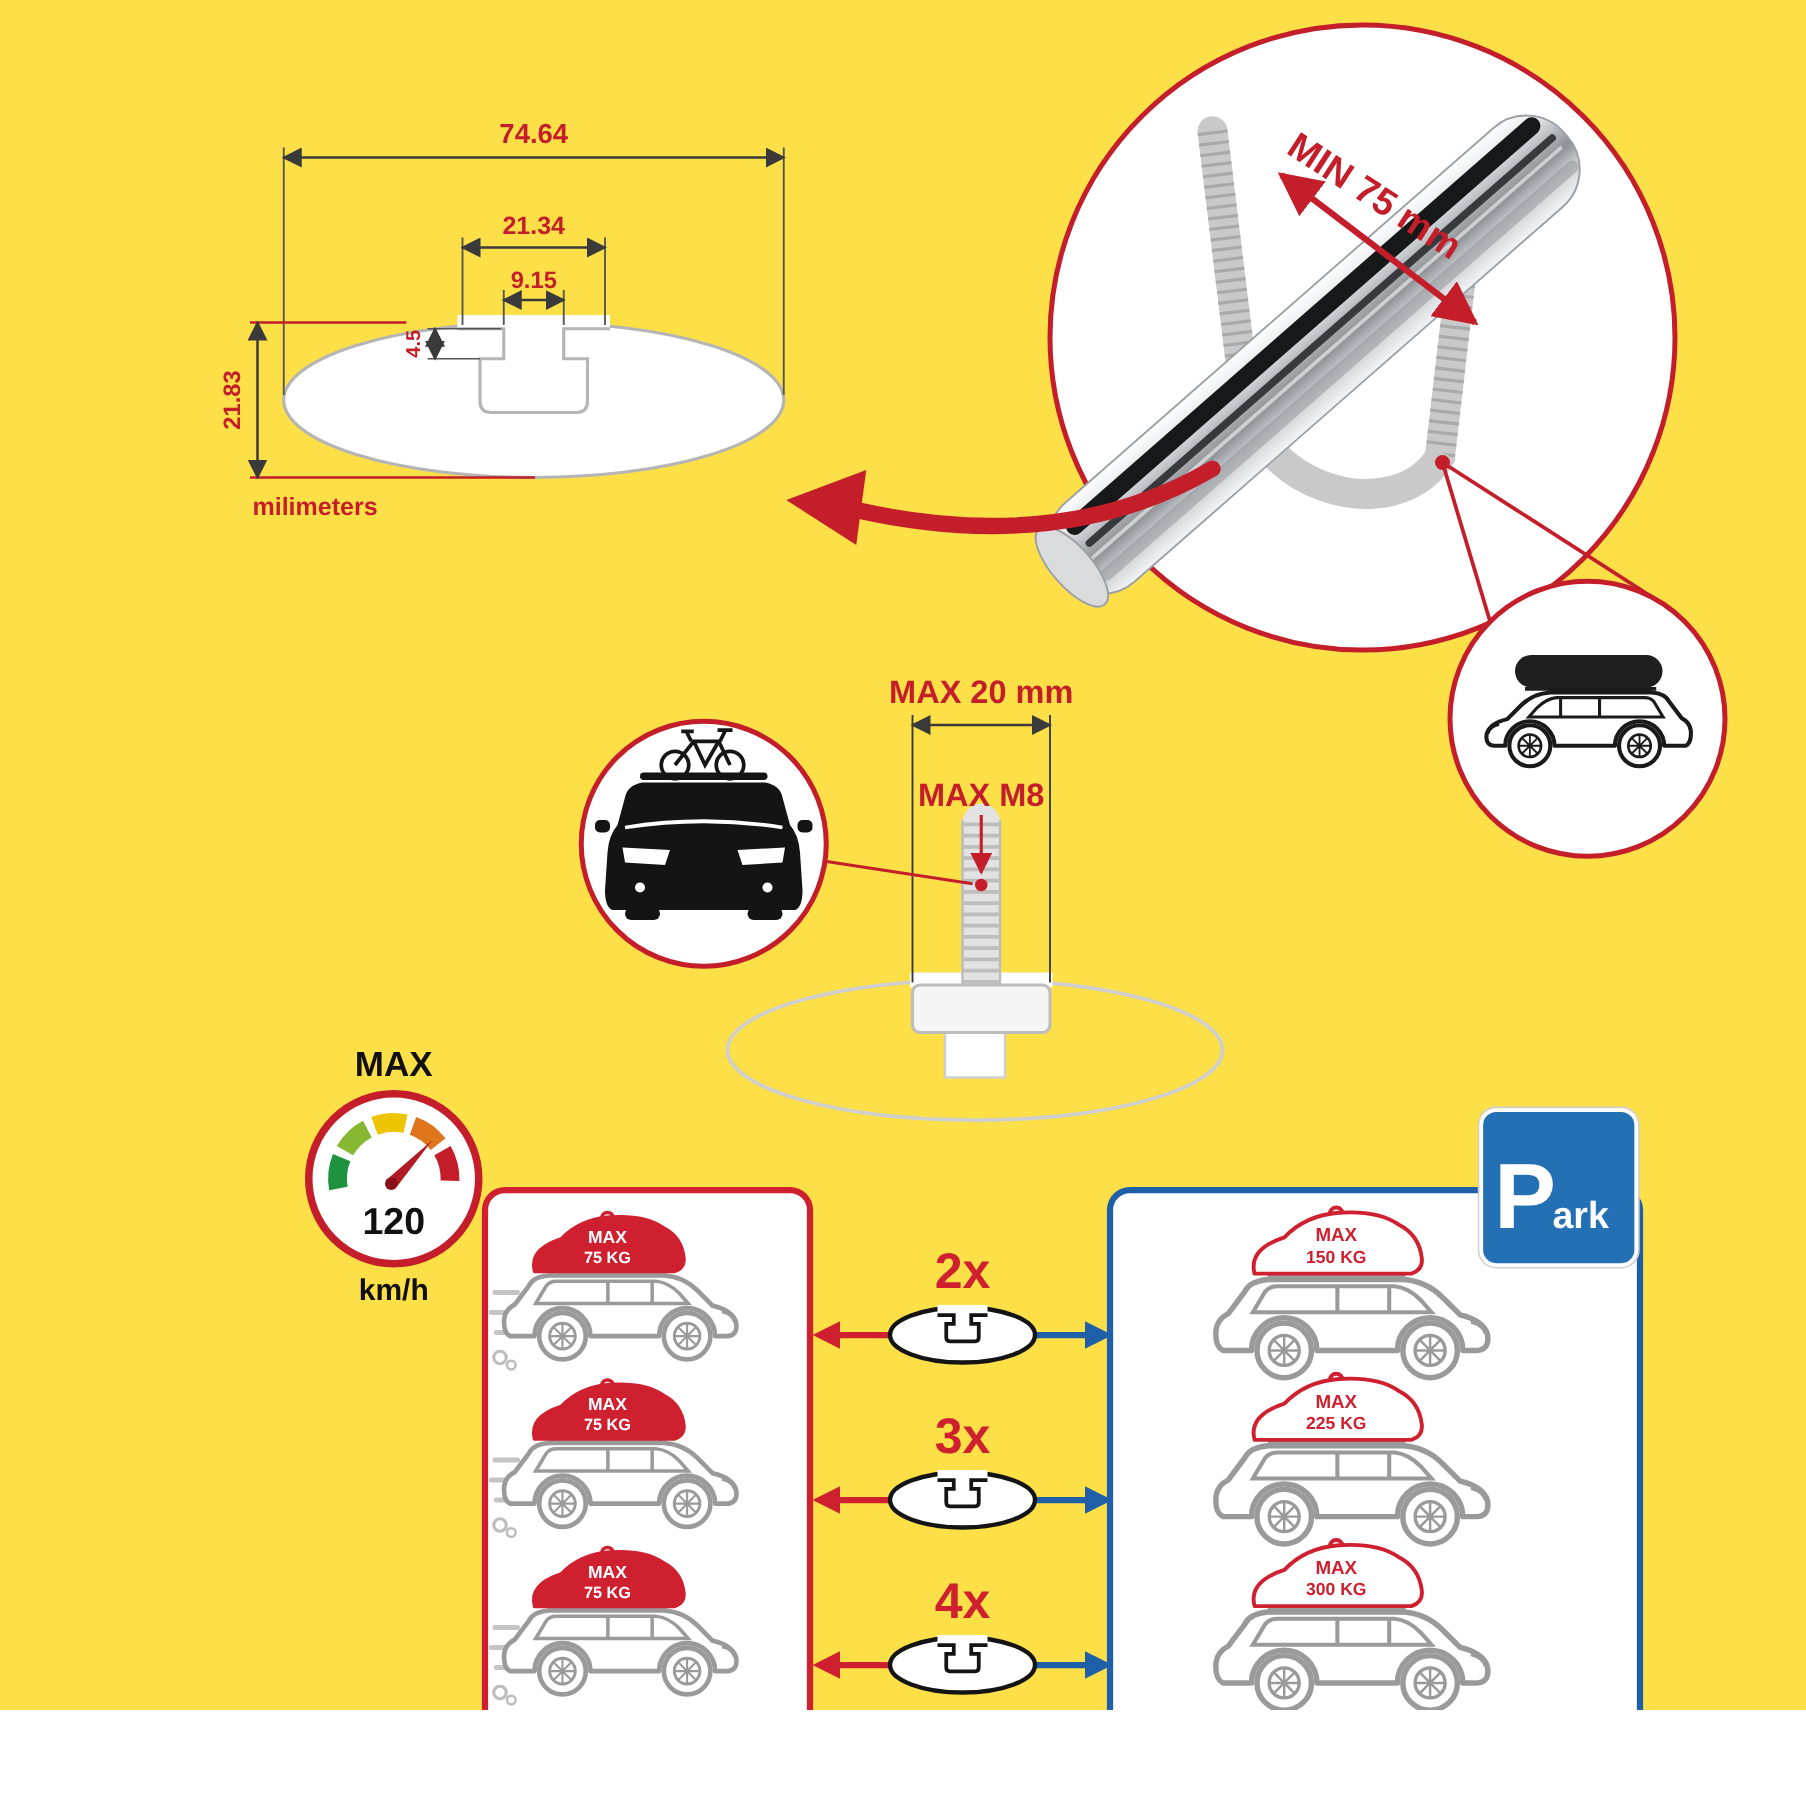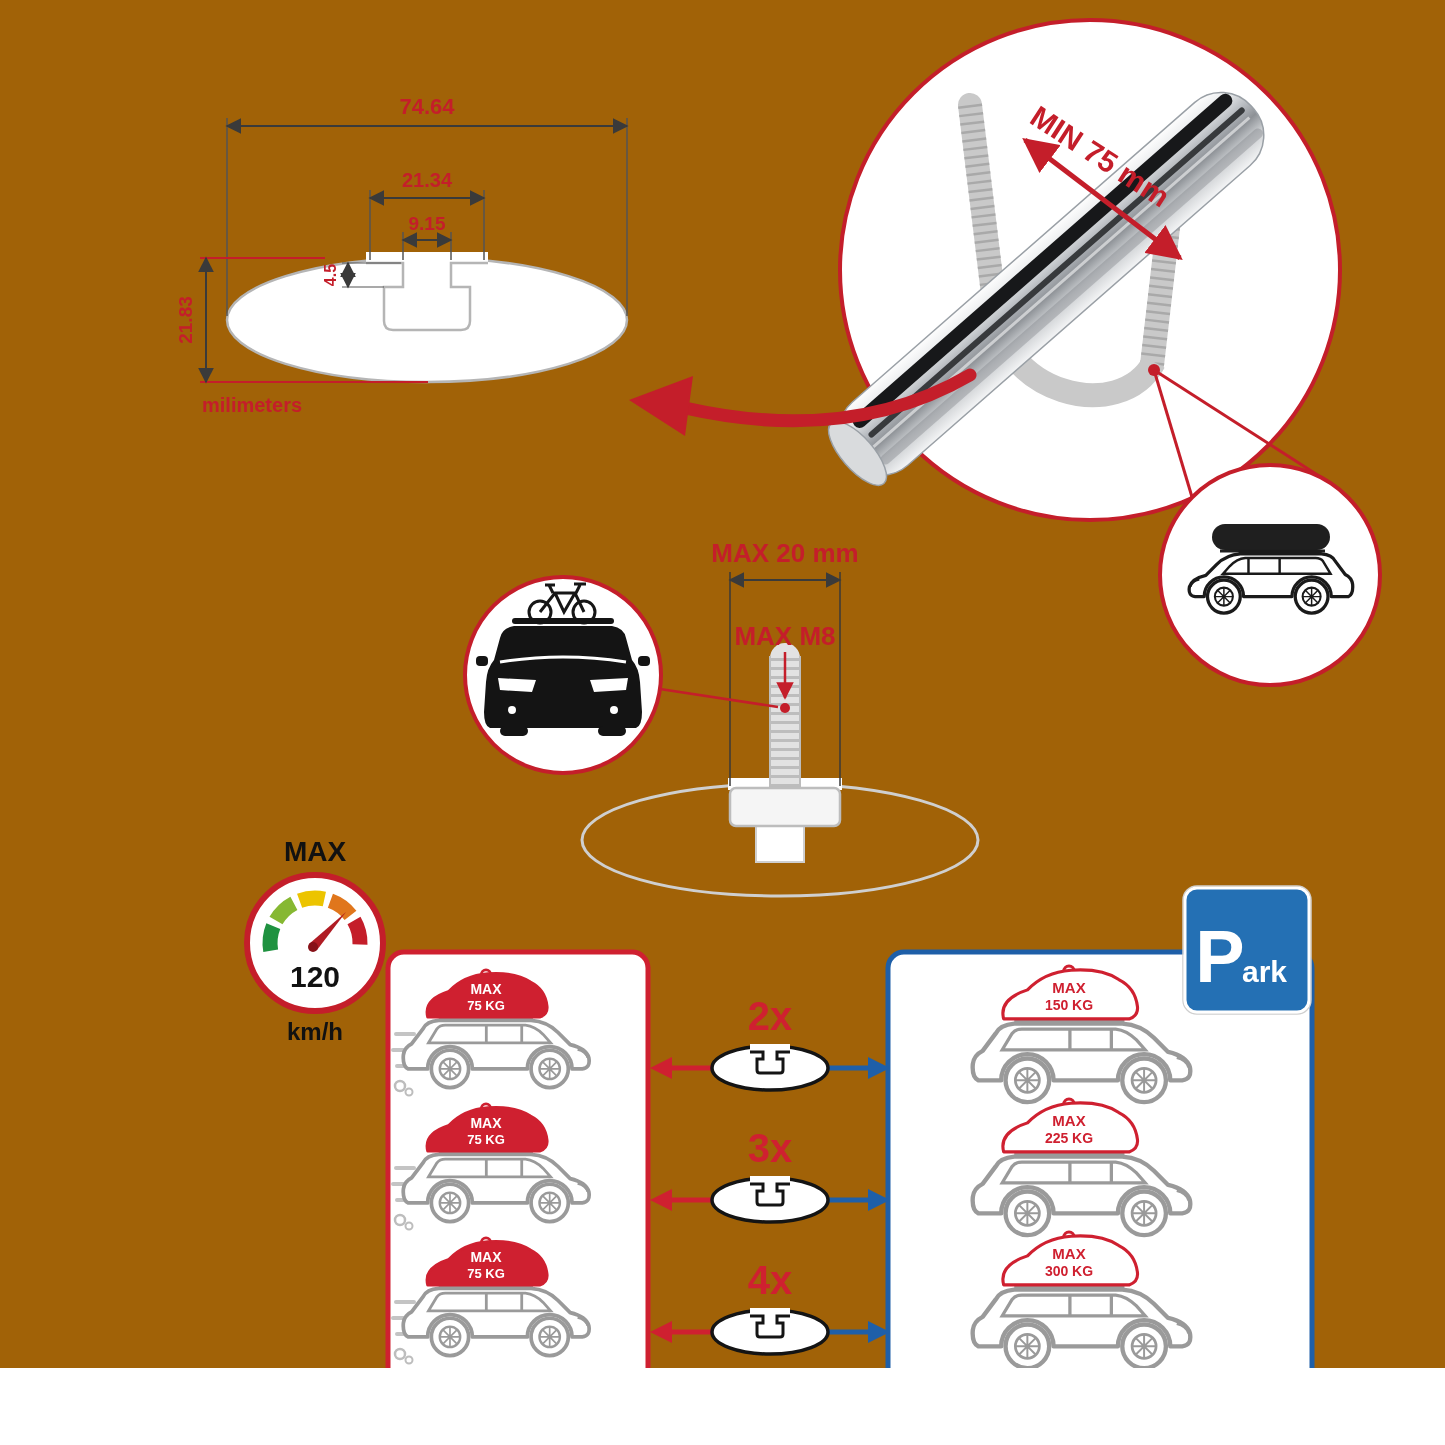--- a/index.html
+++ b/index.html
@@ -1,16 +1,16 @@
 <!DOCTYPE html>
 <html><head>
 <meta charset="utf-8">
 <style>
   html,body{margin:0;padding:0;background:#fff;}
-  .canvas{position:relative;width:1445px;height:1368px;background:#a16207;overflow:hidden;
+  .canvas{position:relative;width:1445px;height:1368px;background:#fde047;overflow:hidden;
           font-family:"Liberation Sans", sans-serif;}
   svg.block{position:absolute;overflow:visible;}
   text{font-family:"Liberation Sans", sans-serif;}
   .car-gray{color:#9a9a9a;}
   .car-dark{color:#1a1a1a;}
   .tent-solid{color:#cf2030;--tent-fill:#cf2030;}
   .tent-outline{color:#cf2030;--tent-fill:#ffffff;}
 </style>
 </head>
 <body>

